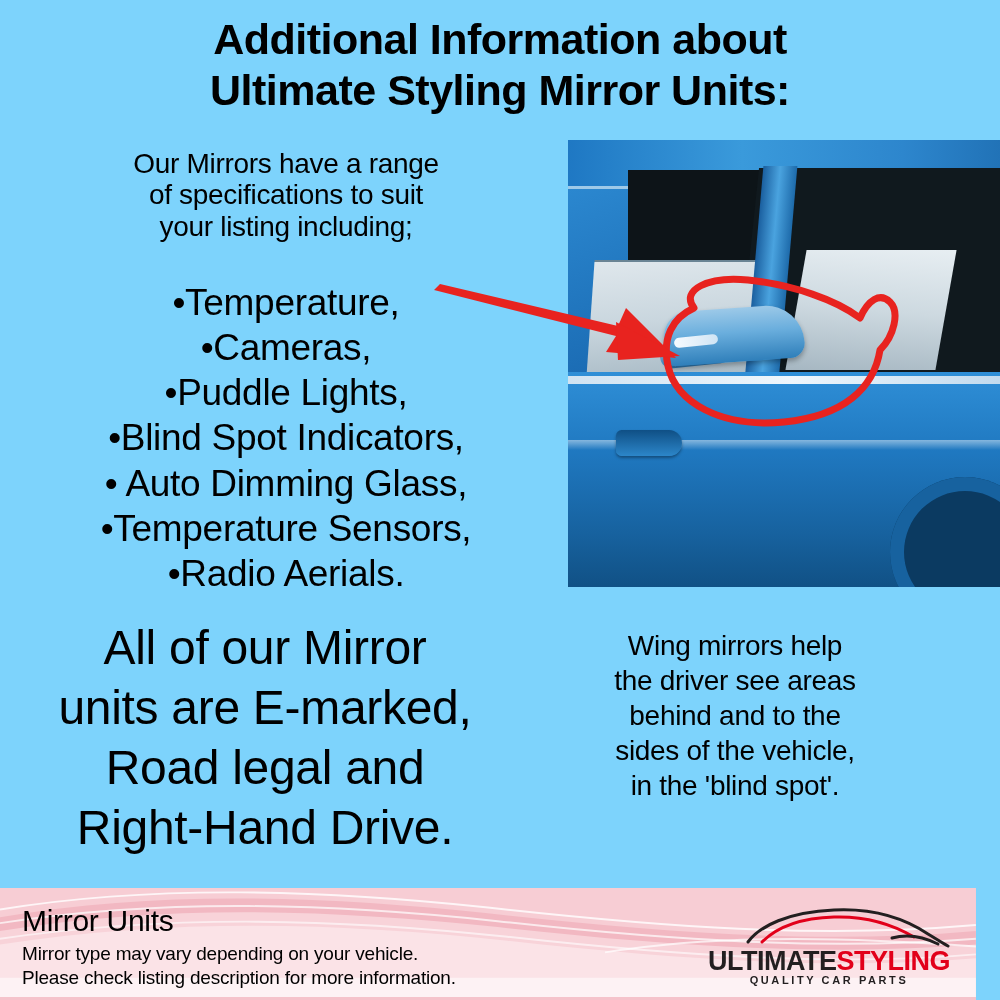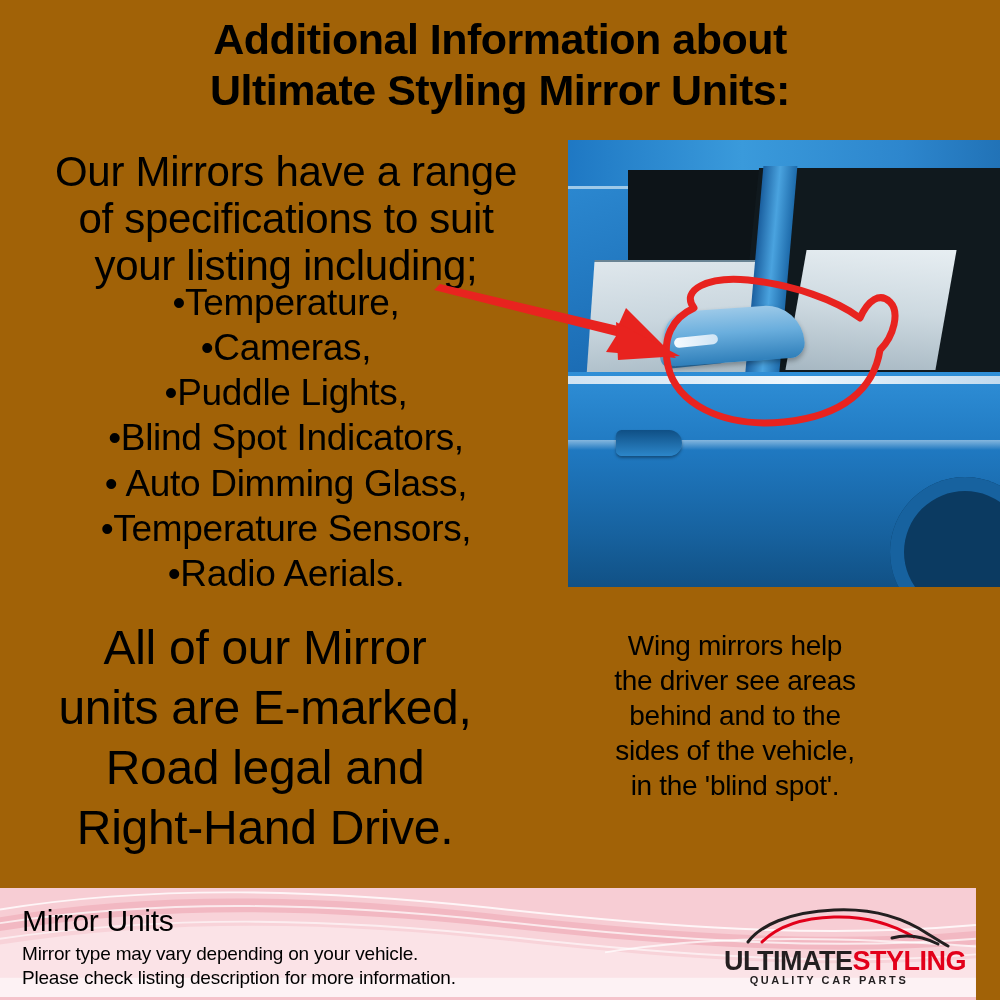--- a/index.html
+++ b/index.html
@@ -12,21 +12,21 @@
     height: 1000px;
     overflow: hidden;
     font-family: "Liberation Sans", sans-serif;
     color: #000;
     position: relative;
   }
   .page {
     position: relative;
     width: 1000px;
     height: 1000px;
-    background: #a16207;
+    background: #7dd3fc;
   }
 
   
   .heading {
     position: absolute;
     left: 0;
     top: 14px;
     width: 1000px;
     text-align: center;
     font-weight: bold;
@@ -36,21 +36,21 @@
   }
   .heading .line { display: block; }
 
   
   .intro {
     position: absolute;
     left: 8px;
     top: 148px;
     width: 556px;
     text-align: center;
-    font-size: 42px;
+    font-size: 28px;
     line-height: 1.12;
     letter-spacing: -0.3px;
   }
   .intro .line { display: block; }
 
   .specs {
     position: absolute;
     left: 8px;
     top: 280px;
     width: 556px;
@@ -236,21 +236,21 @@
 
   
   .brand {
     position: absolute;
     right: 22px; top: 18px;
     width: 250px; height: 78px;
     z-index: 3;
   }
   .brand-words {
     position: absolute;
-    left: 16px; top: 40px; width: 250px;
+    left: 0; top: 40px; width: 250px;
     text-align: center;
     font-size: 27px;
     font-weight: bold;
     letter-spacing: -0.5px;
     white-space: nowrap;
   }
   .brand-words .dark { color: #231f20; }
   .brand-words .red { color: #e2001a; }
   .brand-tag {
     position: absolute;

